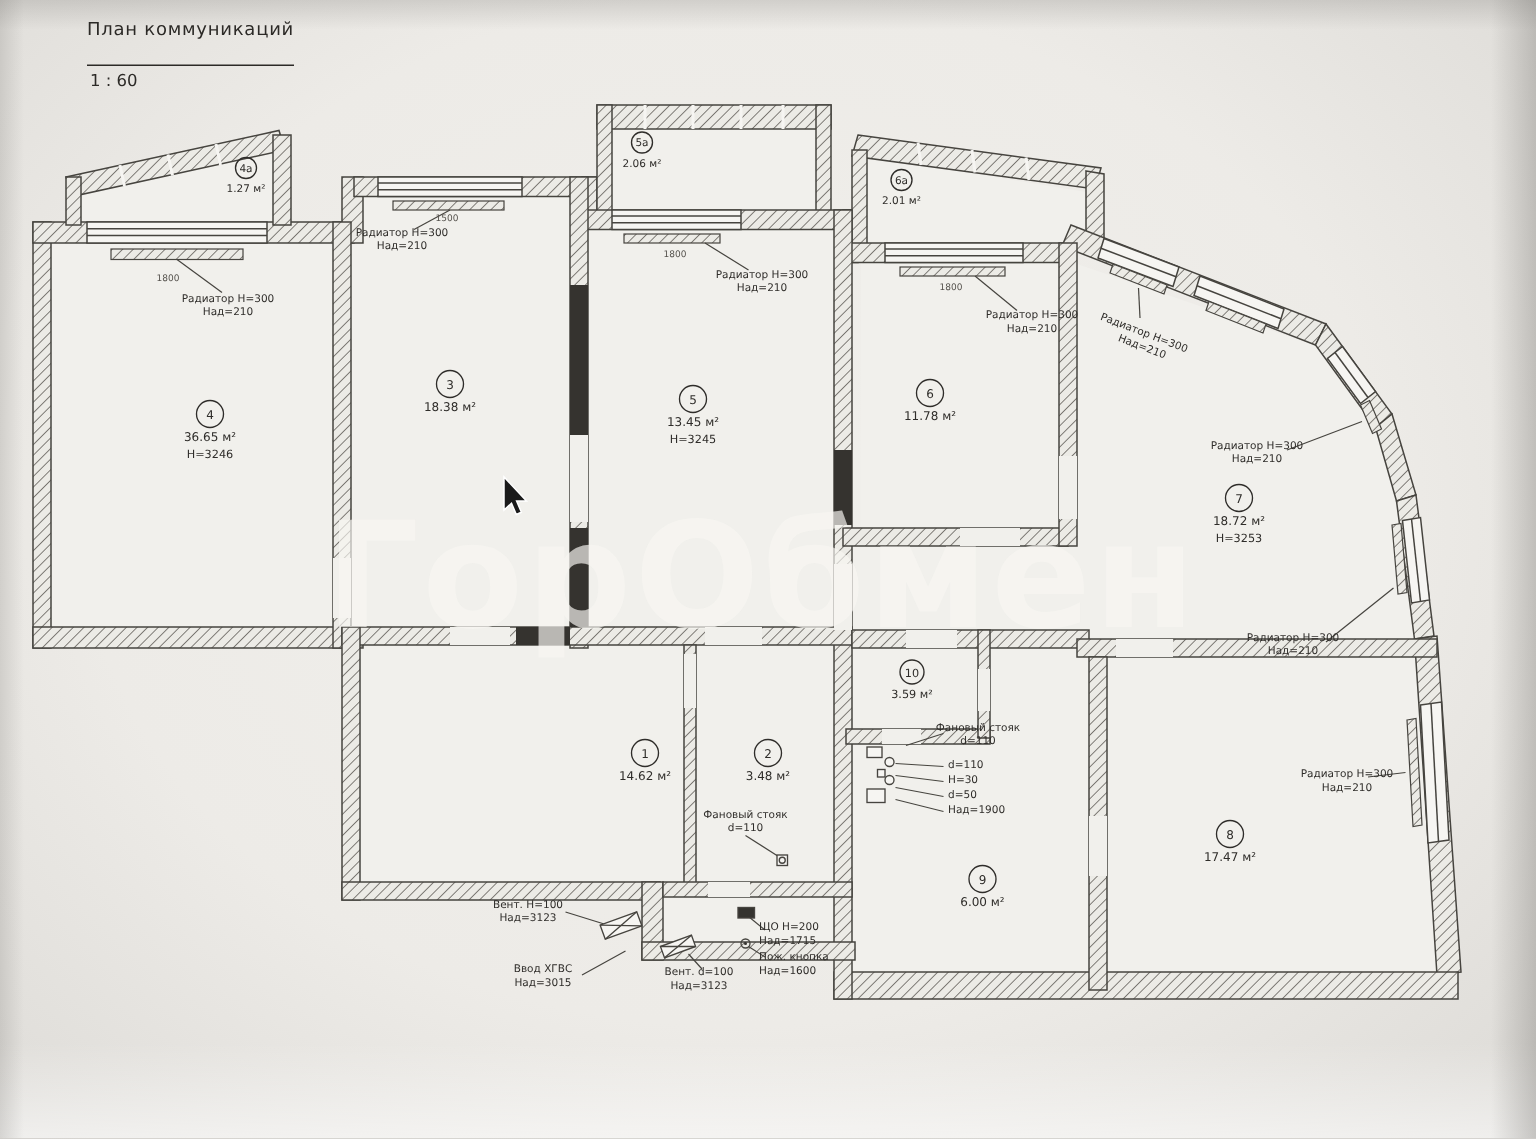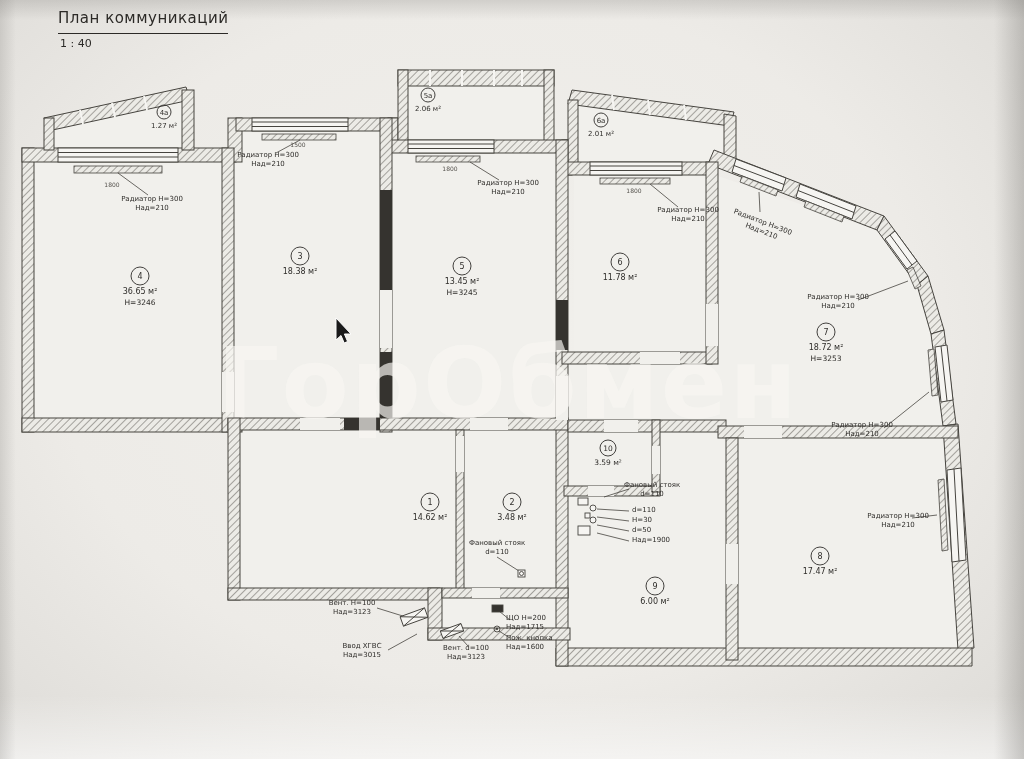--- a/index.html
+++ b/index.html
@@ -7,32 +7,32 @@
   body{font-family:"DejaVu Sans",sans-serif;background:#c9c7c3}
   .page{position:relative;width:1024px;height:759px;
     background:
       linear-gradient(90deg, rgba(110,108,104,0.20) 0, rgba(110,108,104,0) 16px),
       linear-gradient(270deg, rgba(110,108,104,0.32) 0, rgba(110,108,104,0) 30px),
       linear-gradient(180deg, rgba(110,108,104,0.22) 0, rgba(110,108,104,0) 20px),
       linear-gradient(0deg, rgba(255,255,255,0.55) 0, rgba(255,255,255,0) 64px),
       radial-gradient(ellipse at 48% 45%, #f1f0ec 0%, #edebe7 58%, #dcdad6 100%);
   }
   .title-block{position:absolute;left:58px;top:8px;color:#2c2a27}
-  .title{font-size:15px;border-bottom:1.5px solid #2c2a27;padding-bottom:6px;display:inline-block;letter-spacing:.5px}
+  .title{font-size:12px;border-bottom:1.5px solid #2c2a27;padding-bottom:17px;display:inline-block;letter-spacing:.5px}
   .scale{font-size:11px;margin-top:3px;margin-left:2px}
   svg.plan{position:absolute;inset:0;display:block}
 </style>
 </head>
 <body>
 
 <div class="page">
 
   <div class="title-block">
     <div class="title">План коммуникаций</div>
-    <div class="scale">1 : 40</div>
+    <div class="scale">1 : 60</div>
   </div>
 
   <svg class="plan" viewBox="0 0 1024 759">
     <defs>
       <pattern id="hatch" patternUnits="userSpaceOnUse" width="5" height="5" patternTransform="rotate(45)">
         <rect width="5" height="5" fill="#ecebe6"></rect>
         <line x1="0" y1="0" x2="0" y2="5" stroke="#5a5752" stroke-width="1"></line>
       </pattern>
     </defs>
 

